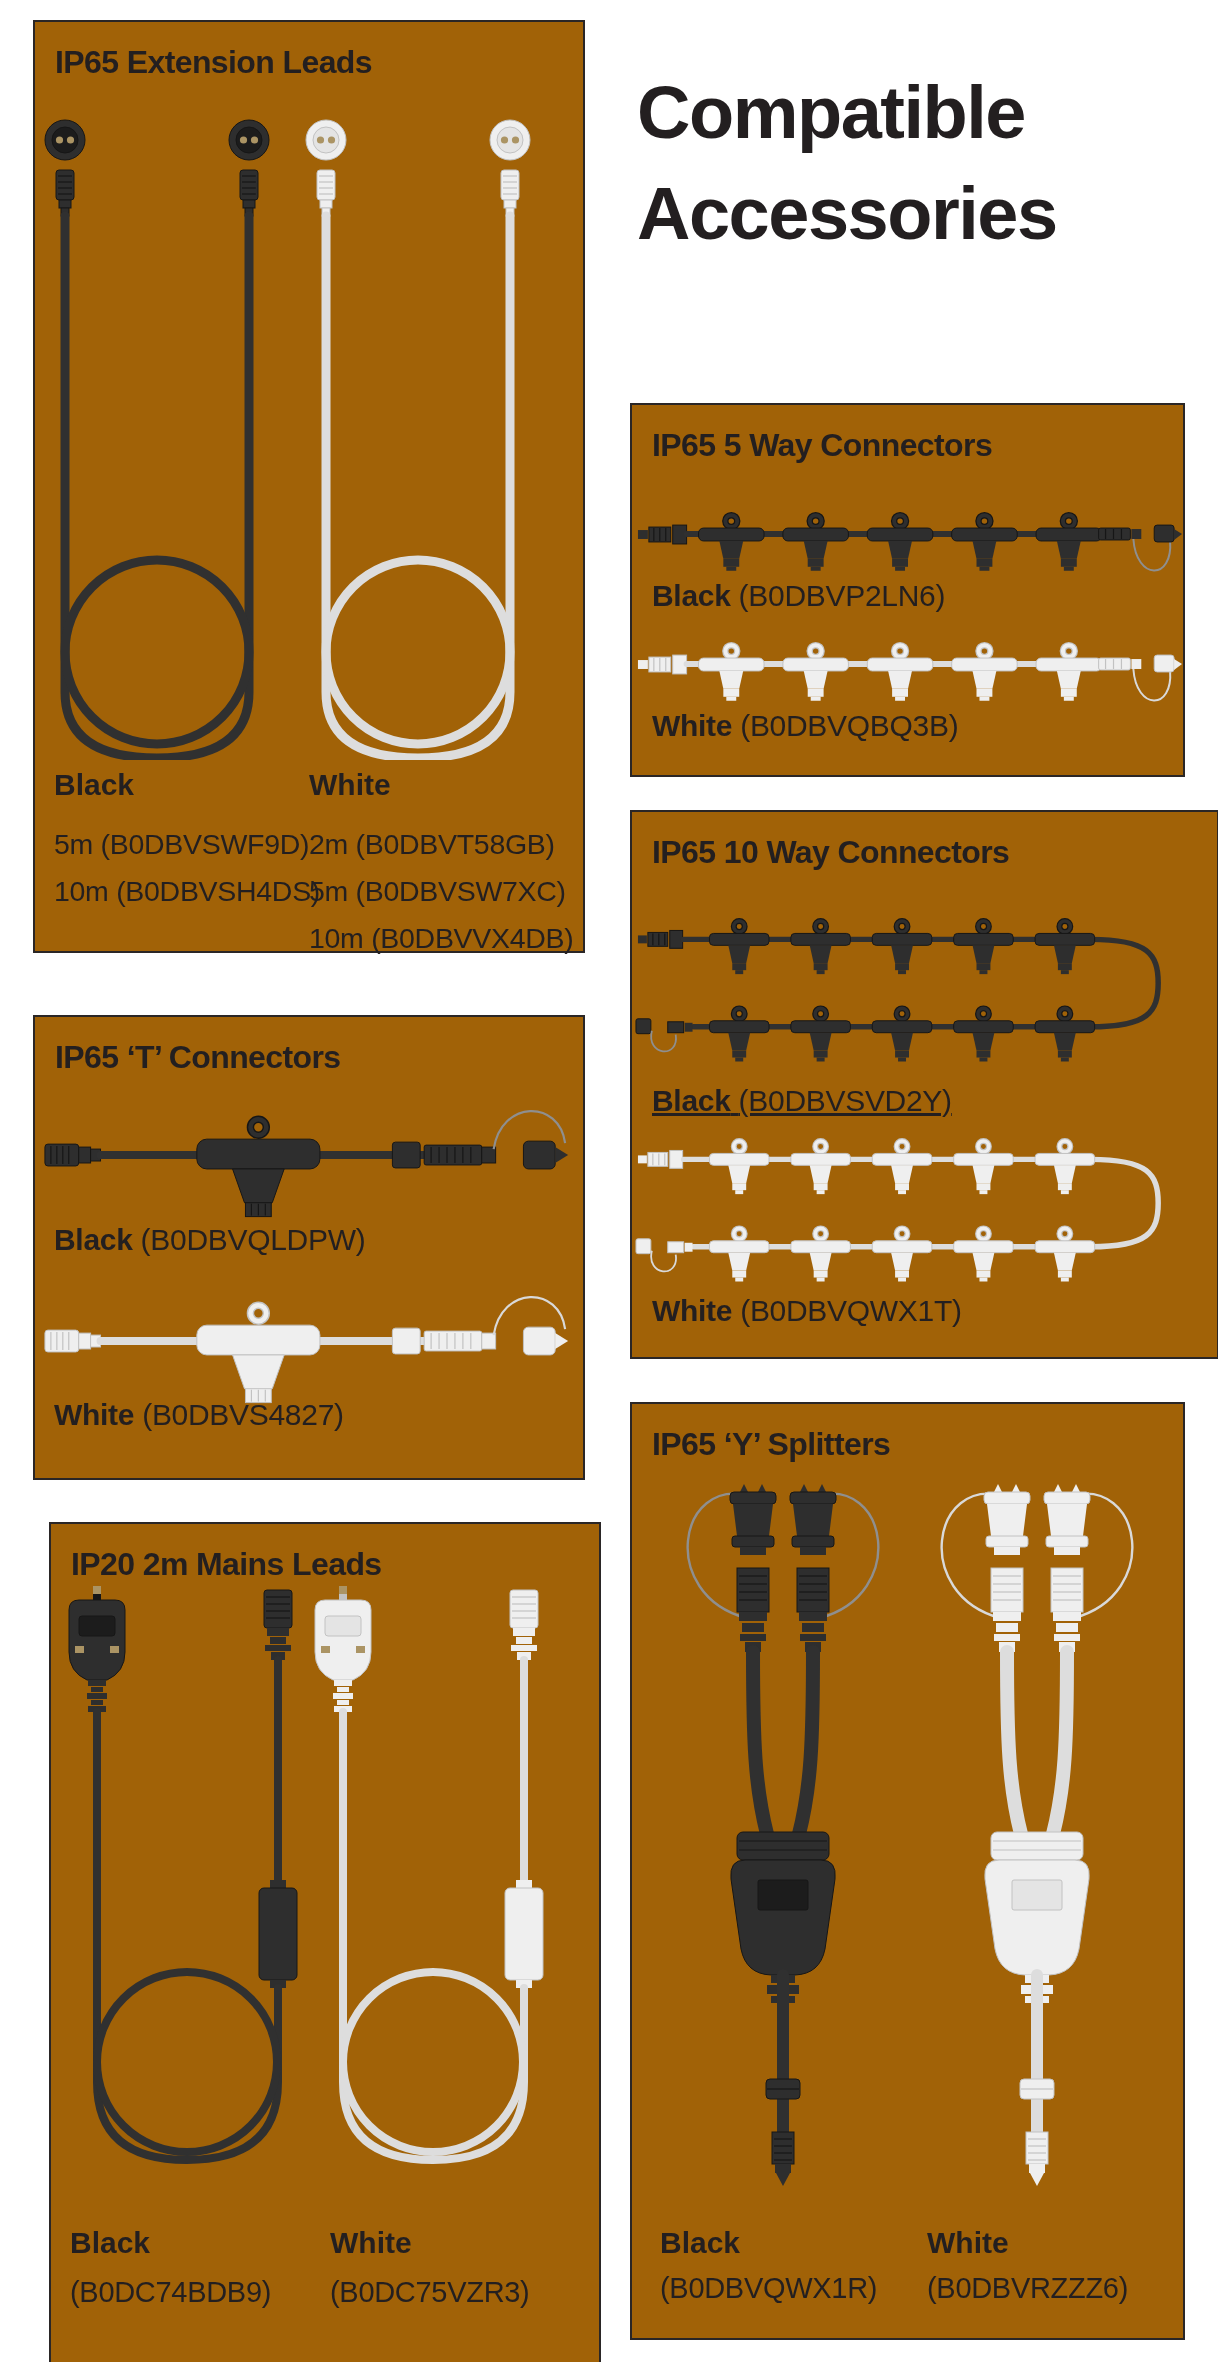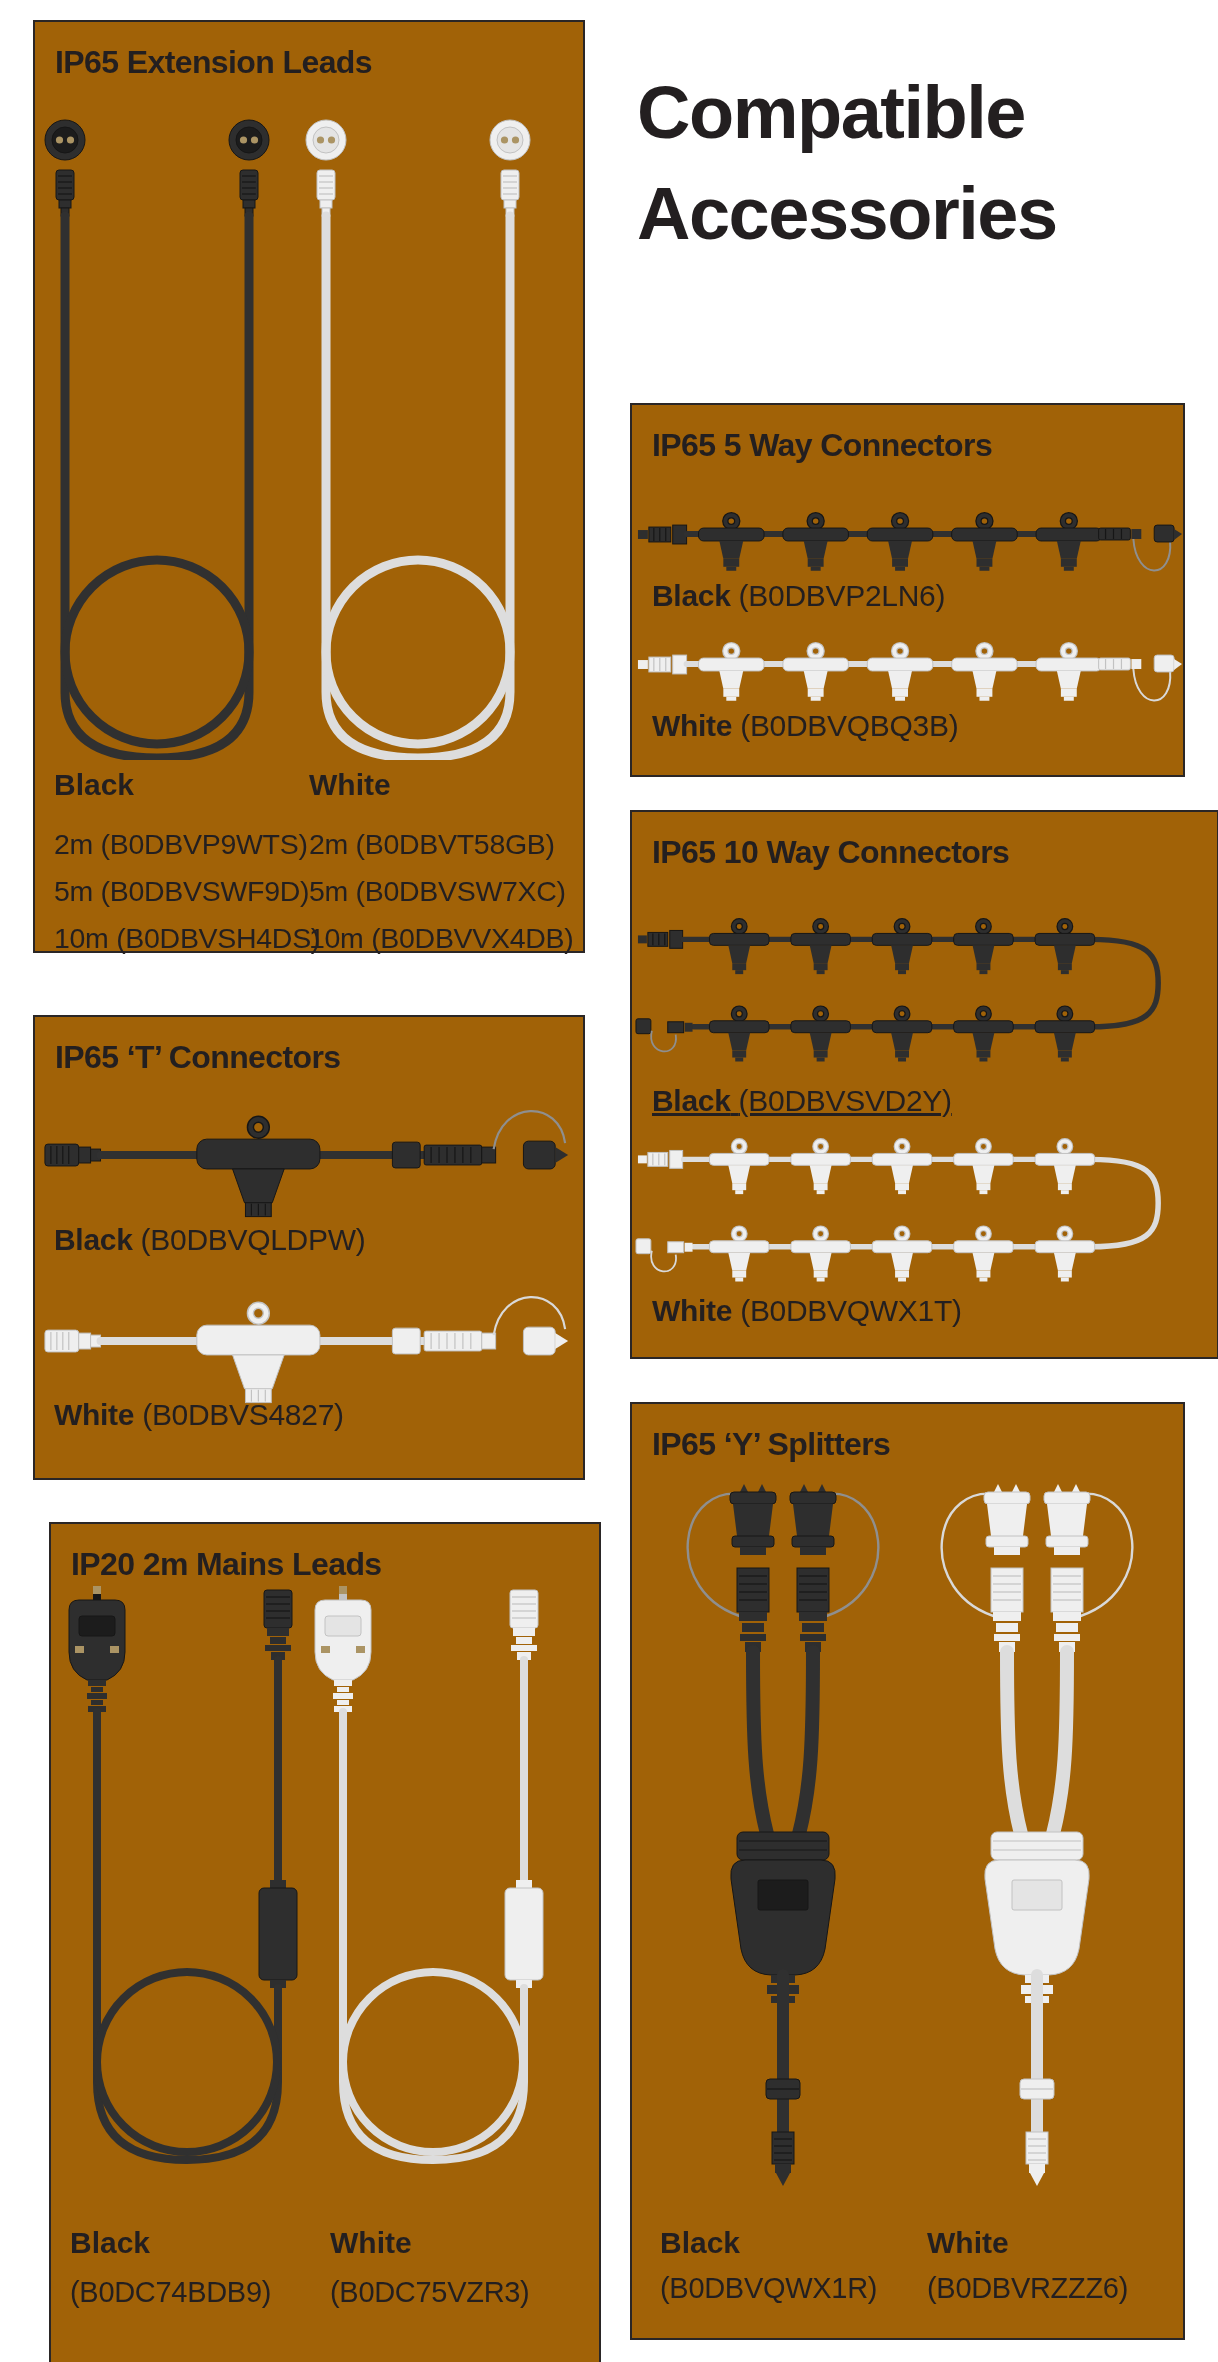--- a/index.html
+++ b/index.html
@@ -263,21 +263,20 @@
     <div class="bh">IP65 Extension Leads</div>
     <svg class="ill v-black" style="left:2px;top:88px;" width="240" height="650" viewBox="0 0 240 650">
         <use href="#s-extpair"></use>
       </svg>
     <svg class="ill v-white" style="left:263px;top:88px;" width="240" height="650" viewBox="0 0 240 650">
         <use href="#s-extpair"></use>
       </svg>
     <div class="lbl" style="left:19px;top:746px;">Black</div>
     <div class="lbl" style="left:274px;top:746px;">White</div>
     <div class="items" style="left:19px;top:799px;">
-      <div>2m (B0DBVP9WTS)</div>
       <div>5m (B0DBVSWF9D)</div>
       <div>10m (B0DBVSH4DS)</div>
     </div>
     <div class="items" style="left:274px;top:799px;">
       <div>2m (B0DBVT58GB)</div>
       <div>5m (B0DBVSW7XC)</div>
       <div>10m (B0DBVVX4DB)</div>
     </div>
   </div>
 

